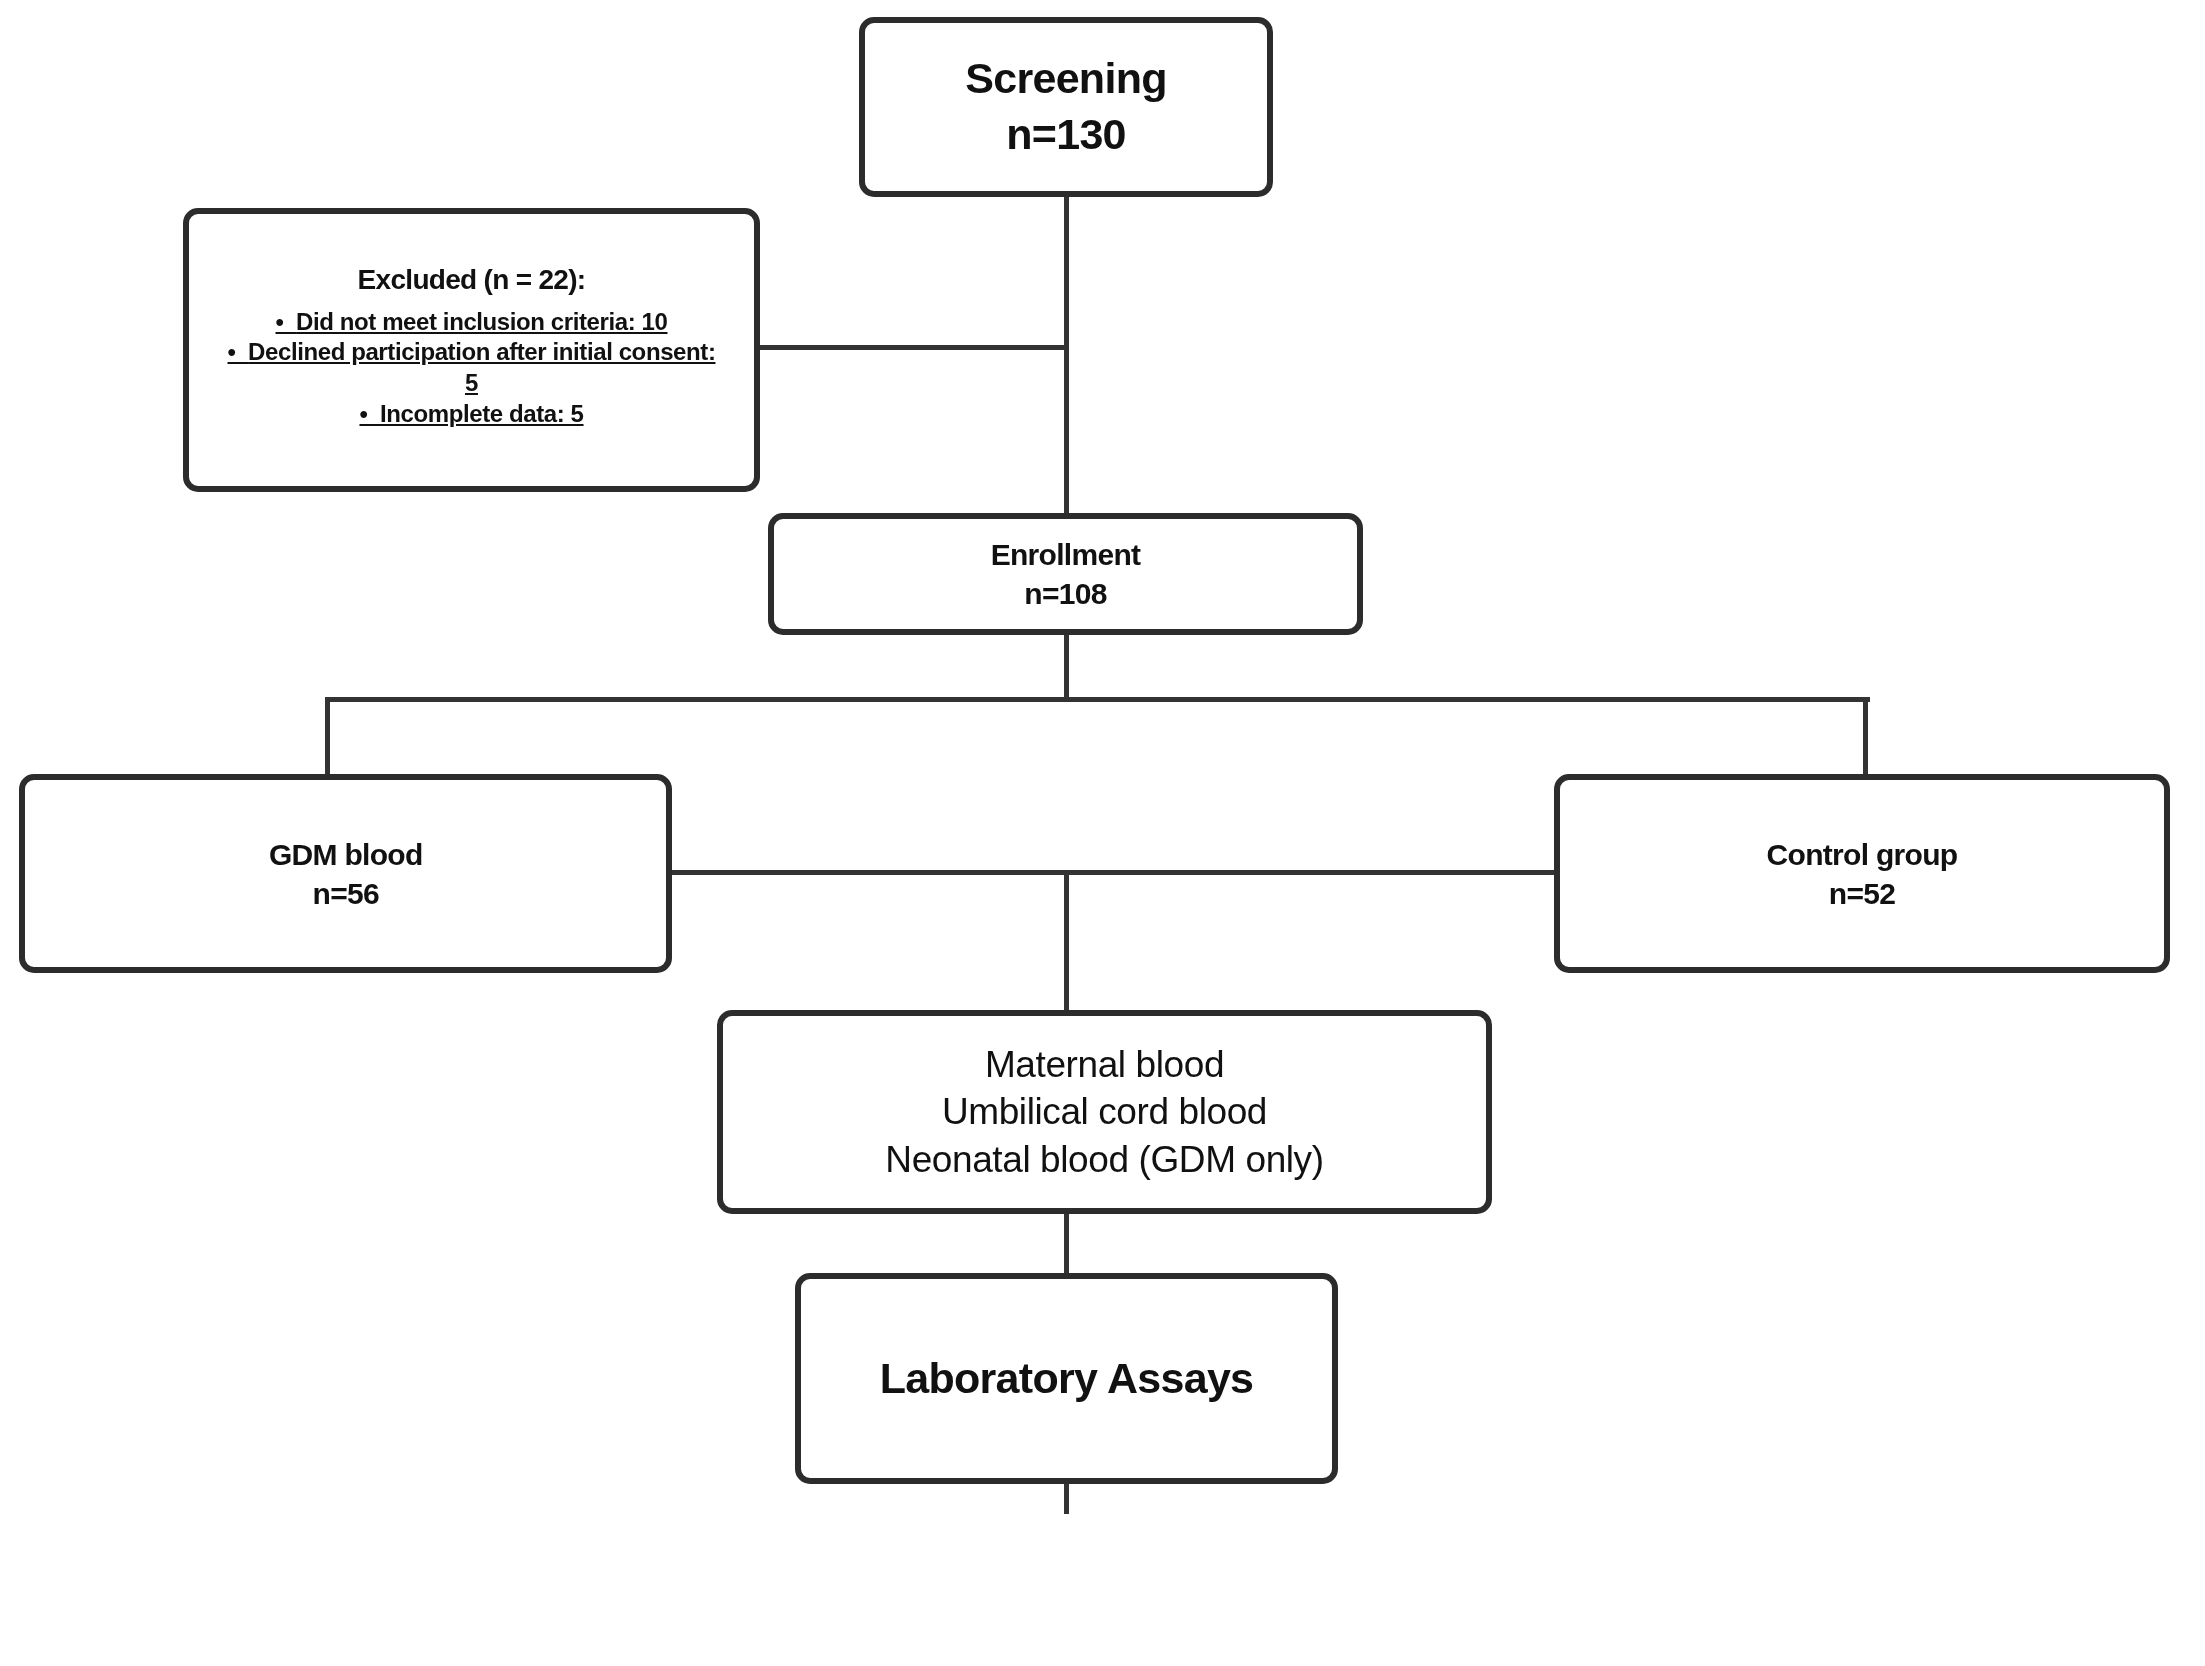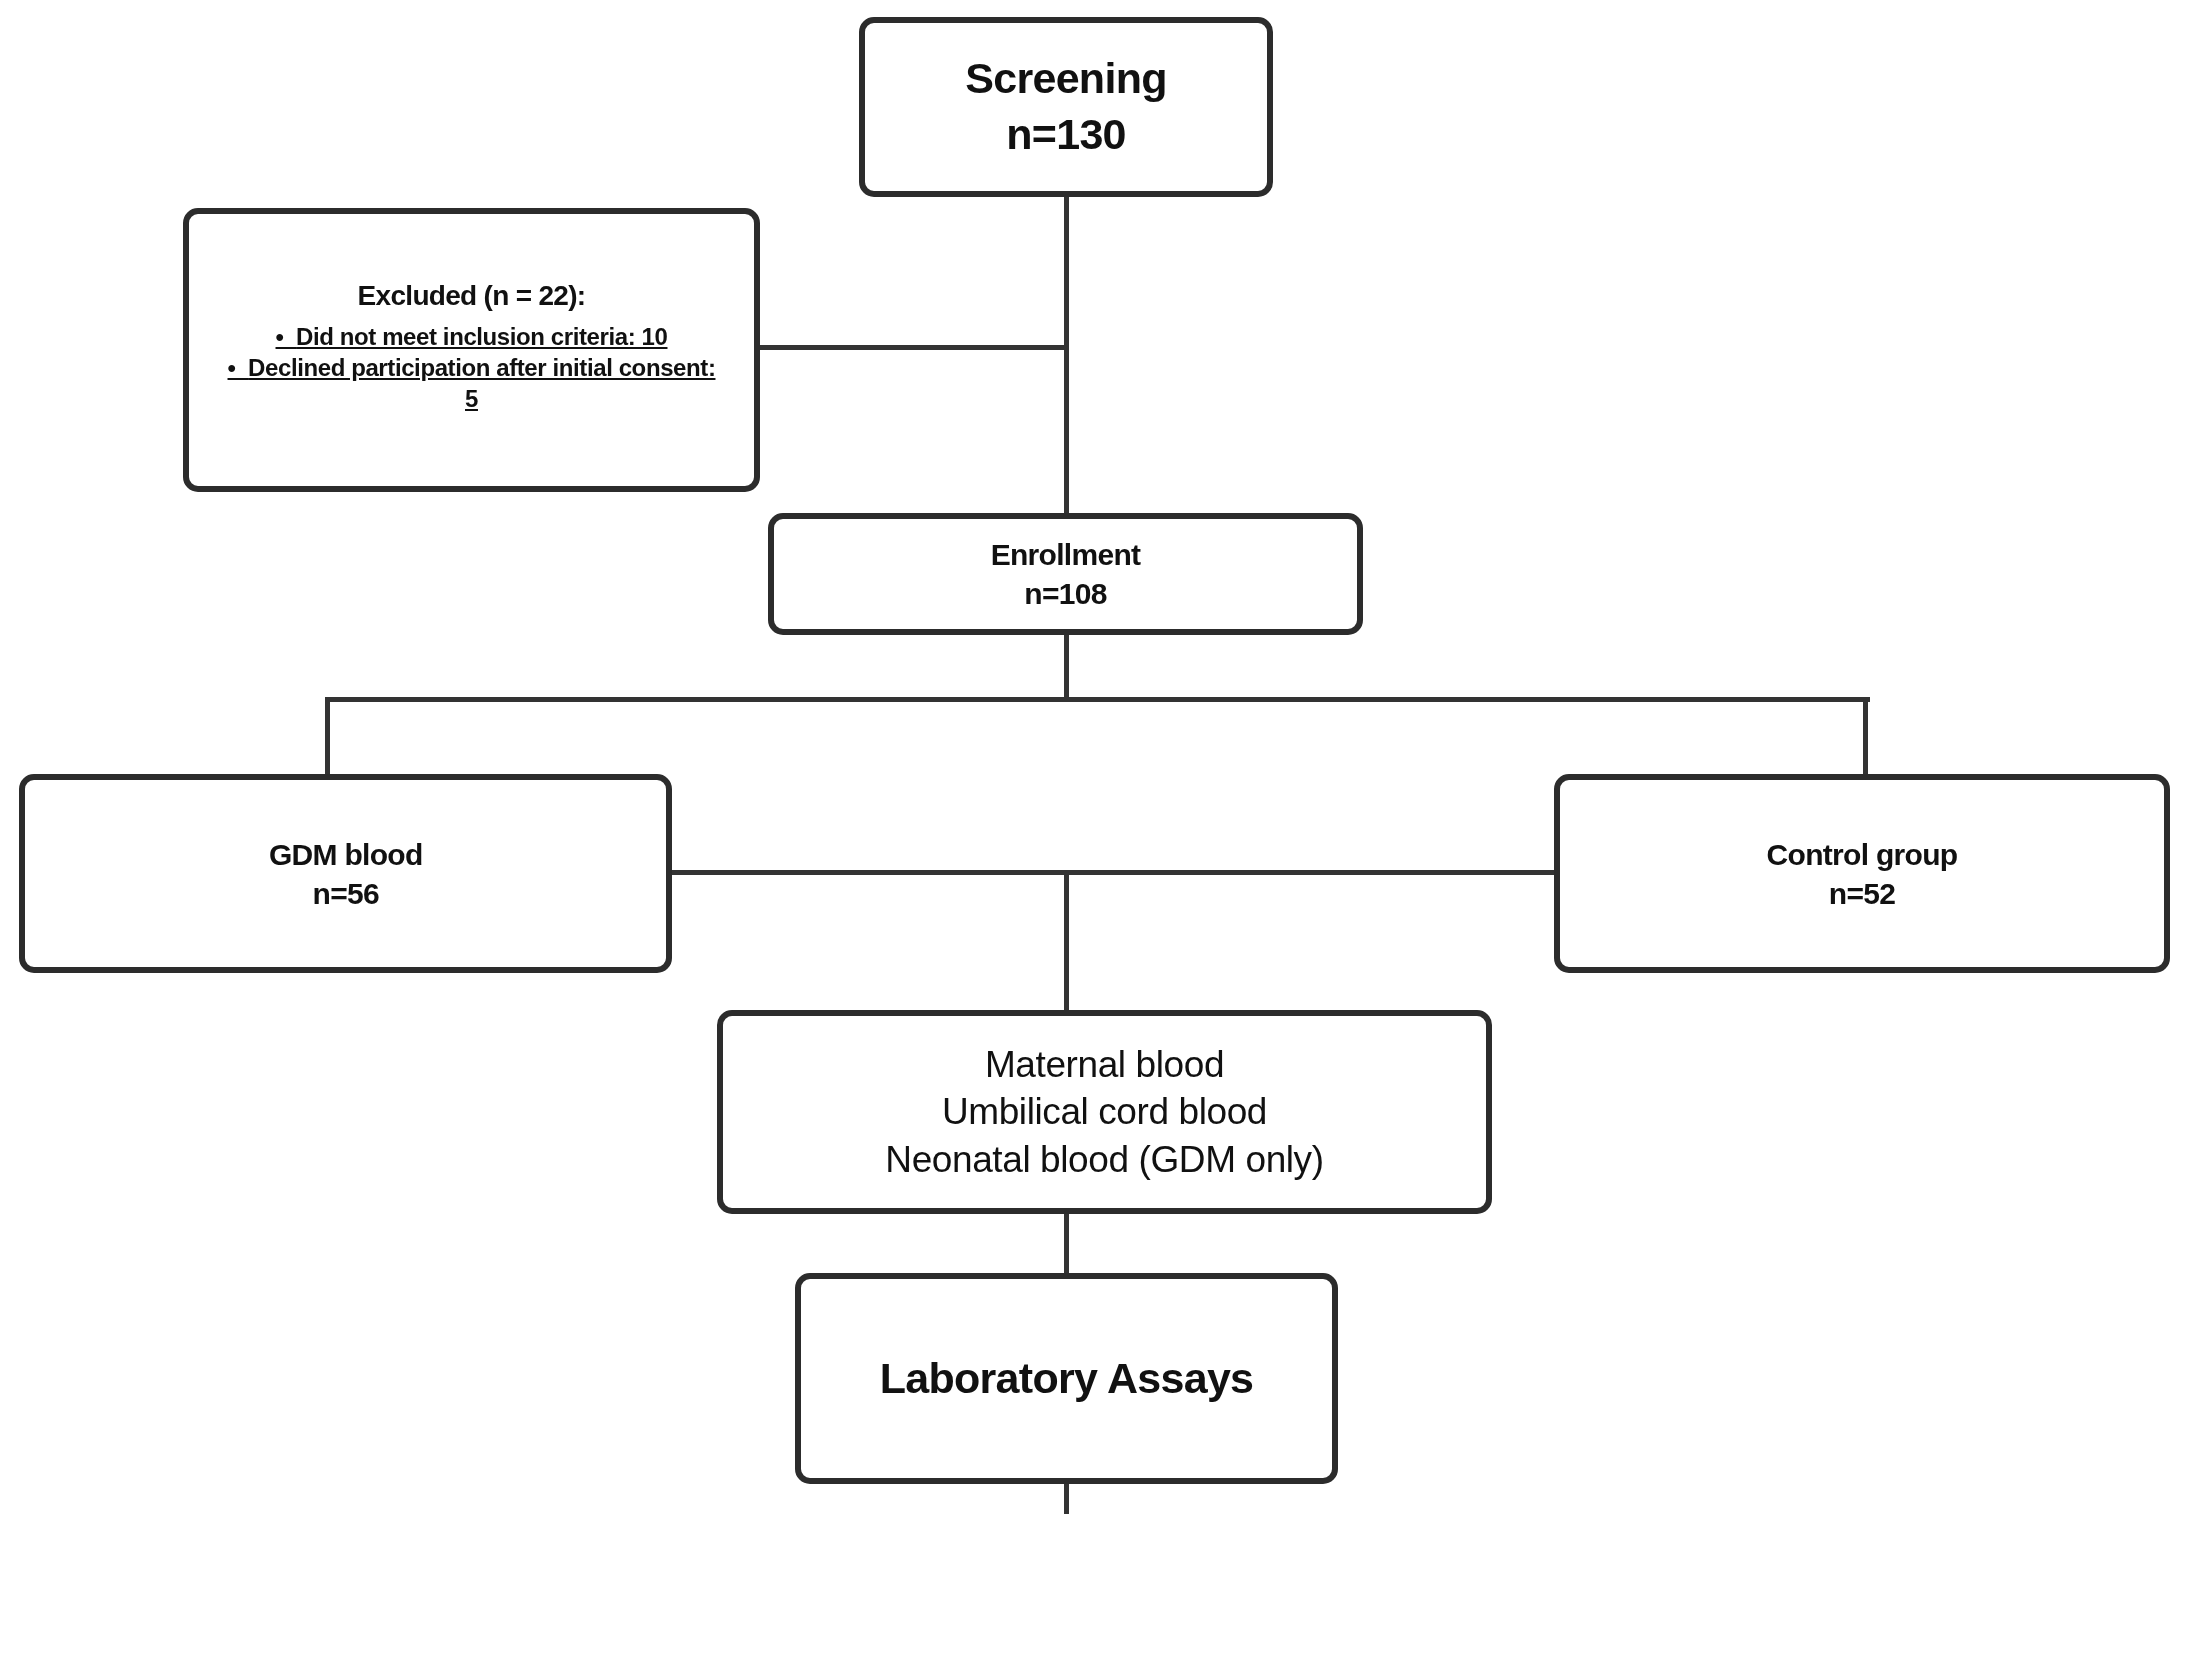--- a/index.html
+++ b/index.html
@@ -94,20 +94,21 @@
   <div class="box fs-58" style="left:859px; top:17px; width:414px; height:180px;">
     <div class="title">Screening</div>
     <div class="count">n=130</div>
   </div>
 
   <div class="box excluded" style="left:183px; top:208px; width:577px; height:284px; padding:7.4px 21px;">
     <div class="title">Excluded (n = 22):</div>
     <ul class="bullets">
       <li>Did not meet inclusion criteria: 10</li>
       <li>Declined participation after initial consent: 5</li>
+      <li>Incomplete data: 5</li>
     </ul>
   </div>
 
   <div class="box fs-56" style="left:768px; top:513px; width:595px; height:122px;">
     <div class="title">Enrollment</div>
     <div class="count">n=108</div>
   </div>
 
   <div class="box fs-56" style="left:19.3px; top:774px; width:653px; height:199px;">
     <div class="title">GDM blood</div>

